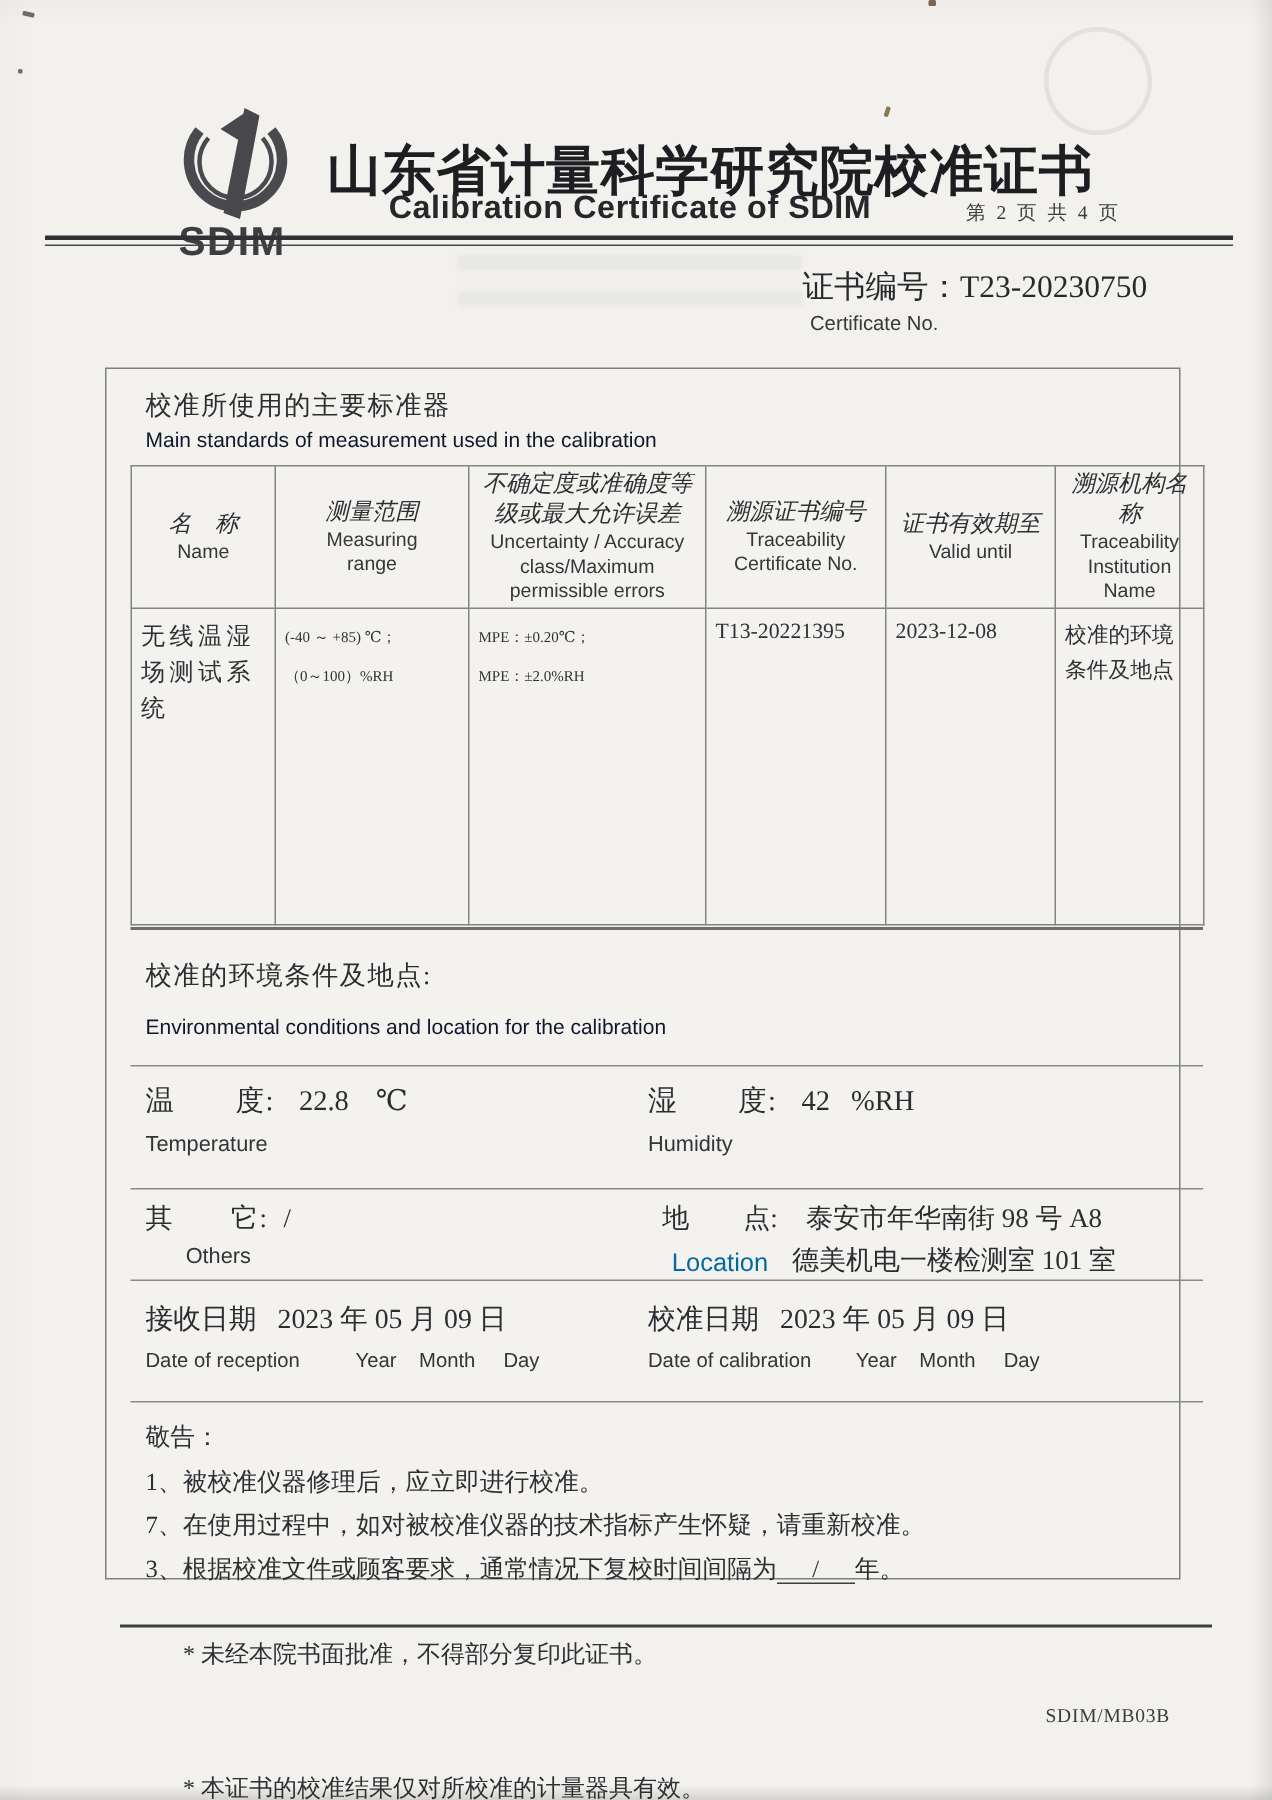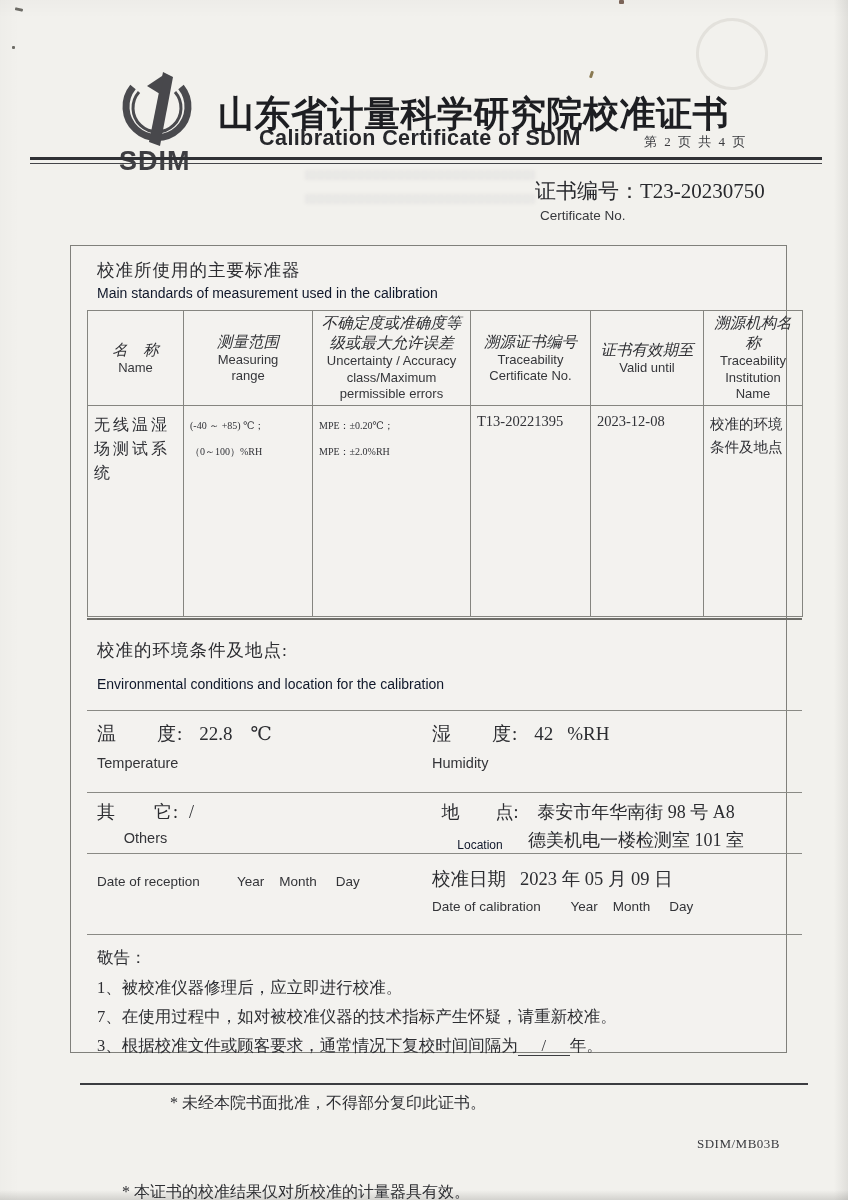--- a/index.html
+++ b/index.html
@@ -67,34 +67,34 @@
   
   .fgroup{position:absolute;top:10px;}
   .fg-left{left:10px;} .fg-right{left:345px;}
   .f-line{font-size:19px;color:#2c2d31;white-space:nowrap;}
   .f-label{letter-spacing:1px;}
   .f-value{margin-left:16px;}
   .f-unit{margin-left:18px;}
   .f-en{font-family:"Liberation Sans","DejaVu Sans",sans-serif;font-size:14.5px;color:#333438;margin-top:8px;white-space:pre;}
   .loc-grid{display:grid;grid-template-columns:96px auto;row-gap:4px;}
   .loc-cn{font-size:18px;color:#2c2d31;white-space:nowrap;}
-  .loc-en{font-family:"Liberation Sans","DejaVu Sans",sans-serif;font-size:12px;color:#0f172a;align-self:end;}
+  .loc-en{font-family:"Liberation Sans","DejaVu Sans",sans-serif;font-size:17px;color:#0369a1;align-self:end;}
   .date-line{font-size:18.5px;color:#2c2d31;white-space:nowrap;}
   .date-val{margin-left:14px;}
 
   
   .notice-title{position:absolute;left:10px;top:12px;font-size:16.5px;color:#2e2f33;}
   .notice-list{position:absolute;left:10px;top:38px;font-size:16.5px;line-height:29px;color:#2e2f33;white-space:nowrap;}
   .blank-slot{display:inline-block;min-width:52px;text-align:center;
     border-bottom:1.5px solid #3c3d41;line-height:18px;}
 
   
   .foot-rule{left:80px;top:1083px;width:728px;border-top:2px solid #3c3d41;height:0;}
   .foot-note{position:absolute;left:122px;font-size:16px;color:#2e2f33;white-space:nowrap;}
-  .fn1{top:1093px;margin-left:48px;} .fn2{top:1182px;}
+  .fn1{top:1093px;} .fn2{top:1182px;}
   .form-no{left:697px;top:1136px;font-size:13px;color:#3a3b3f;letter-spacing:0.5px;}
 
   
   .ghost-stamp{left:696px;top:18px;width:66px;height:66px;border-radius:50%;
     border:3px solid rgba(150,144,132,0.16);transform:rotate(-8deg);}
   .ghost-text{left:305px;top:170px;width:230px;height:44px;pointer-events:none;
     background:repeating-linear-gradient(180deg, rgba(120,120,132,0.07) 0 10px, rgba(0,0,0,0) 10px 24px);
     filter:blur(1.5px);}
   .speck{background:#6d6c66;border-radius:1px;}
   .sp1{left:15px;top:8px;width:8px;height:3px;transform:rotate(12deg);}
@@ -227,20 +227,23 @@
         <span class="loc-cn">地　　点:</span>
         <span class="loc-cn">泰安市年华南街 98 号 A8</span>
         <span class="loc-en">Location</span>
         <span class="loc-cn">德美机电一楼检测室 101 室</span>
       </div>
     </div>
   </div>
 
   <div class="sec sec-dates">
     <div class="fgroup fg-left" style="top:12px">
+      <div class="date-line">
+        <span>接收日期</span><span class="date-val">2023 年 05 月 09 日</span>
+      </div>
       <div class="f-en" style="font-size:13.5px">Date of reception          Year    Month     Day</div>
     </div>
     <div class="fgroup fg-right" style="top:12px">
       <div class="date-line">
         <span>校准日期</span><span class="date-val">2023 年 05 月 09 日</span>
       </div>
       <div class="f-en" style="font-size:13.5px">Date of calibration        Year    Month     Day</div>
     </div>
   </div>
 

